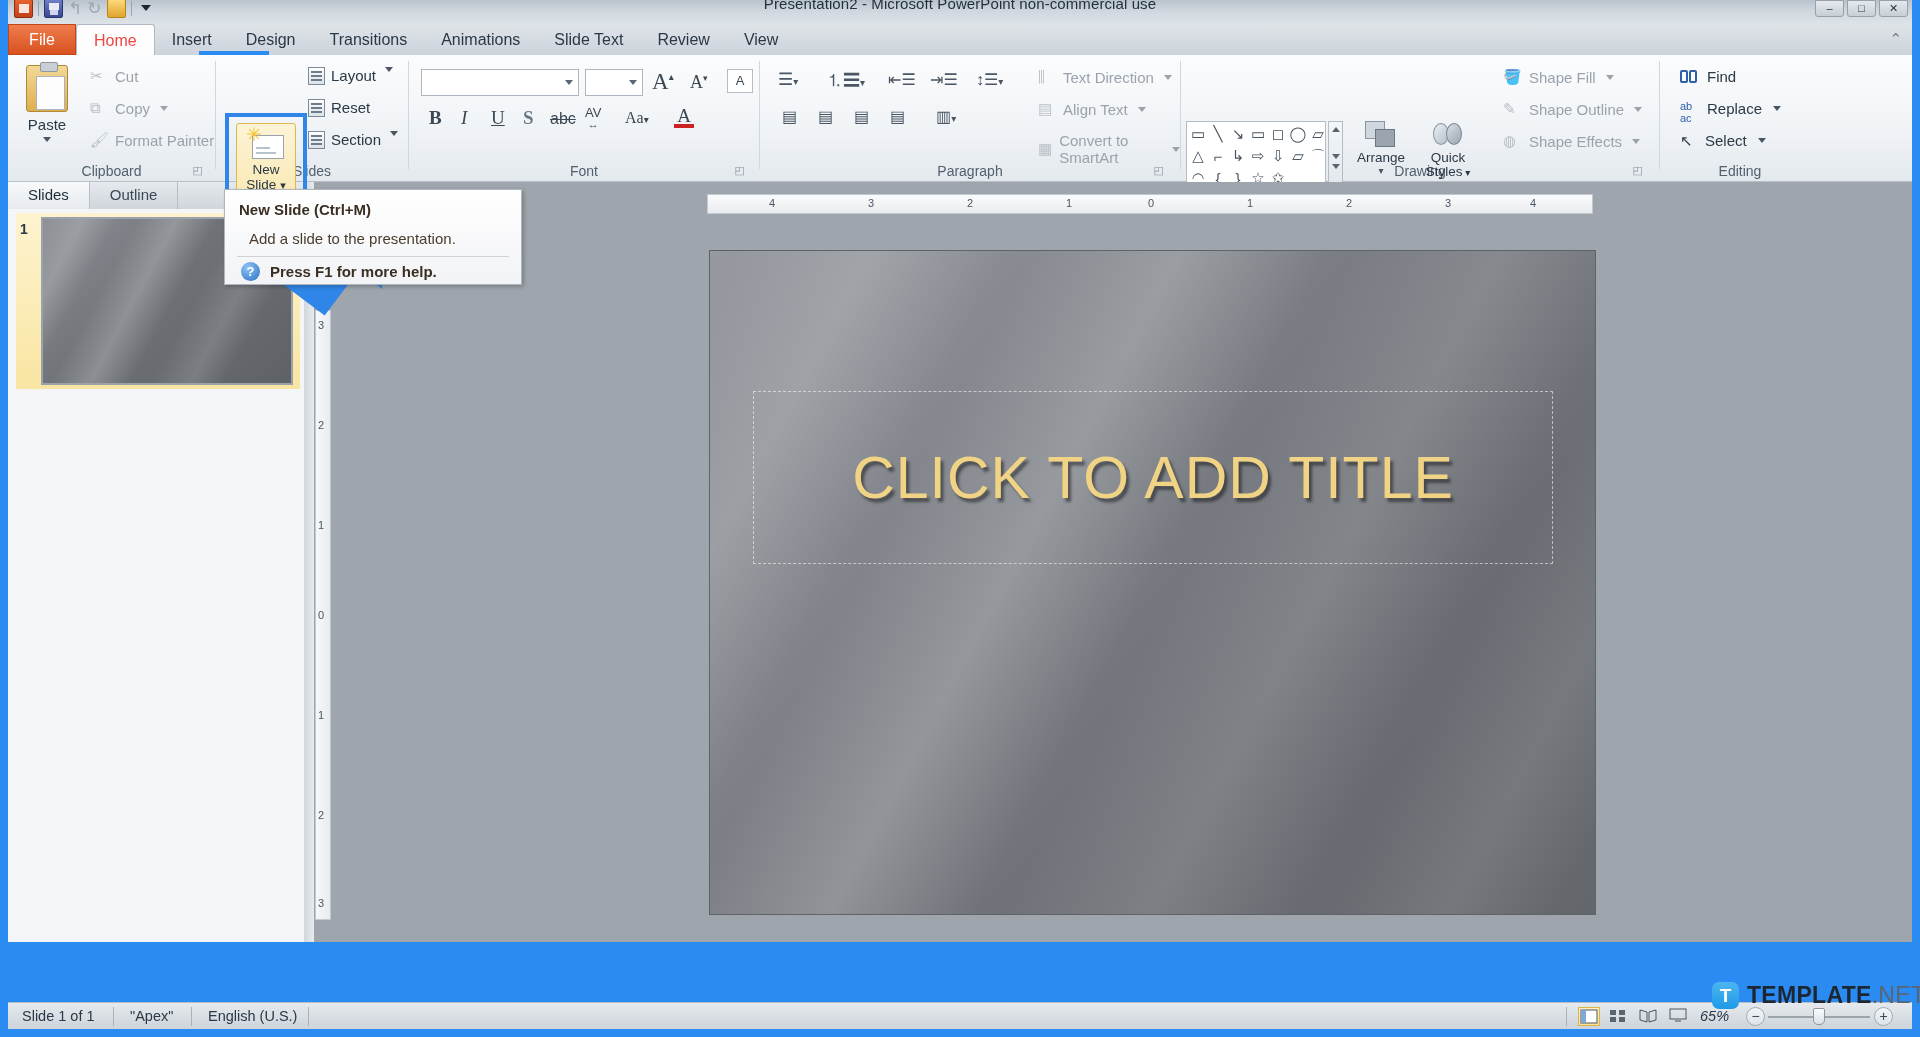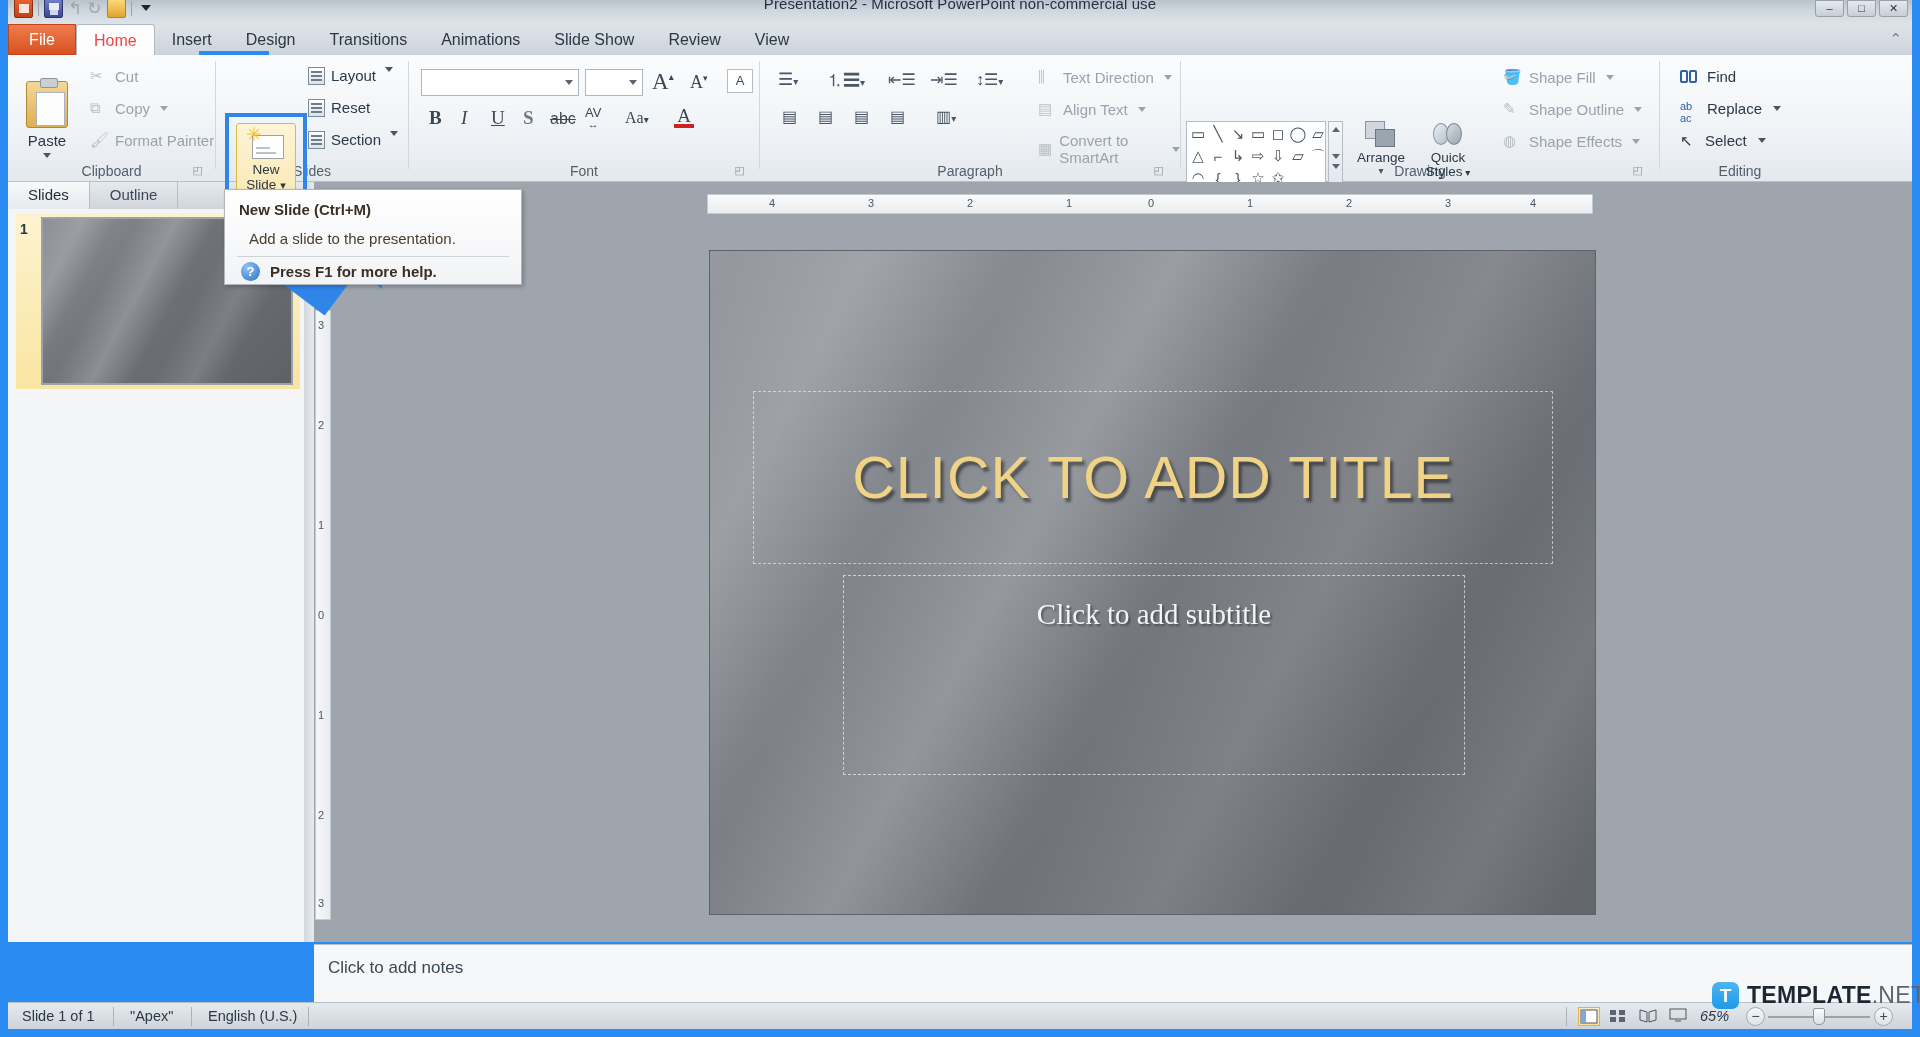--- a/index.html
+++ b/index.html
@@ -97,21 +97,21 @@
   }
   .grp-sep {
     position: absolute; top: 6px; width: 1px; height: 108px; background: #d0d7dd;
   }
   .dlg-launch {
     position: absolute; bottom: 5px; font-size: 11px; color: #8a949e;
   }
 
   
   .paste-btn {
-    position: absolute; left: 8px; top: 22px; width: 62px; height: 104px;
+    position: absolute; left: 8px; top: 6px; width: 62px; height: 104px;
     text-align: center;
   }
   .clip-ico {
     width: 42px; height: 47px; margin: 4px auto 0; position: relative;
     background: linear-gradient(to bottom,#f3d899,#dfae4f);
     border: 1px solid #b08a33; border-radius: 3px;
   }
   .clip-ico:after {
     content:""; position:absolute; left:9px; top:10px; width:27px; height:32px;
     background:#fdfdfd; border:1px solid #aab3bb;
@@ -427,21 +427,21 @@
     </div>
   </div>
 
   <div class="tabstrip">
     <div class="tab-file">File</div>
     <div class="tab active">Home</div>
     <div class="tab">Insert</div>
     <div class="tab">Design</div>
     <div class="tab">Transitions</div>
     <div class="tab">Animations</div>
-    <div class="tab">Slide Show</div>
+    <div class="tab">Slide Text</div>
     <div class="tab">Review</div>
     <div class="tab">View</div>
     <div class="help-ico">⌃</div>
   </div>
   <div class="tab-underline"></div>
 
   <div class="ribbon">
 
     <div class="grp" style="left:0; width:207px;">
       <div class="paste-btn">
@@ -694,28 +694,22 @@
     <span class="vr-num" style="top:298px;">0</span>
     <span class="vr-num" style="top:398px;">1</span>
     <span class="vr-num" style="top:498px;">2</span>
     <span class="vr-num" style="top:586px;">3</span>
   </div>
 
   <div class="slide">
     <div class="ph-title">
       <span class="ph-title-text">CLICK TO ADD TITLE</span>
     </div>
-    <div class="ph-sub">
-      <div class="ph-sub-text">Click to add subtitle</div>
-    </div>
-  </div>
-
-  <div class="notes">
-    <div class="notes-text">Click to add notes</div>
-  </div>
+  </div>
+
 
   <div class="statusbar">
     <div class="sb-item" style="left:2px;">Slide 1 of 1</div>
     <div class="sb-sep" style="left:105px;"></div>
     <div class="sb-item" style="left:110px;">"Apex"</div>
     <div class="sb-sep" style="left:183px;"></div>
     <div class="sb-item" style="left:188px;">English (U.S.)</div>
     <div class="sb-sep" style="left:300px;"></div>
 
     <div class="sb-sep" style="left:1558px;"></div>

